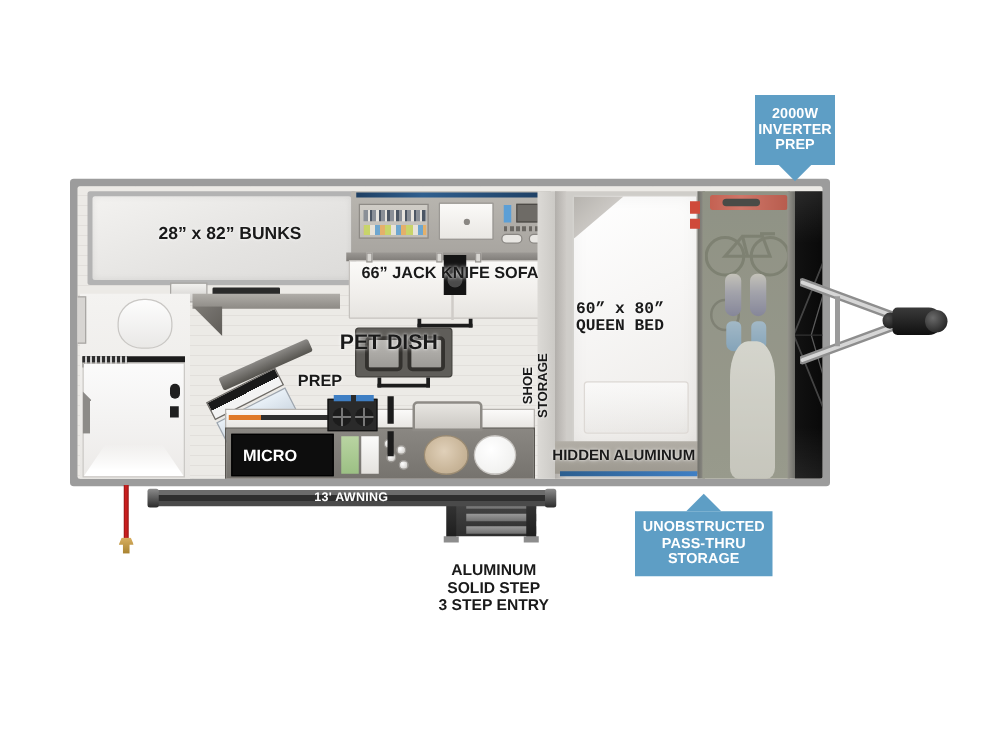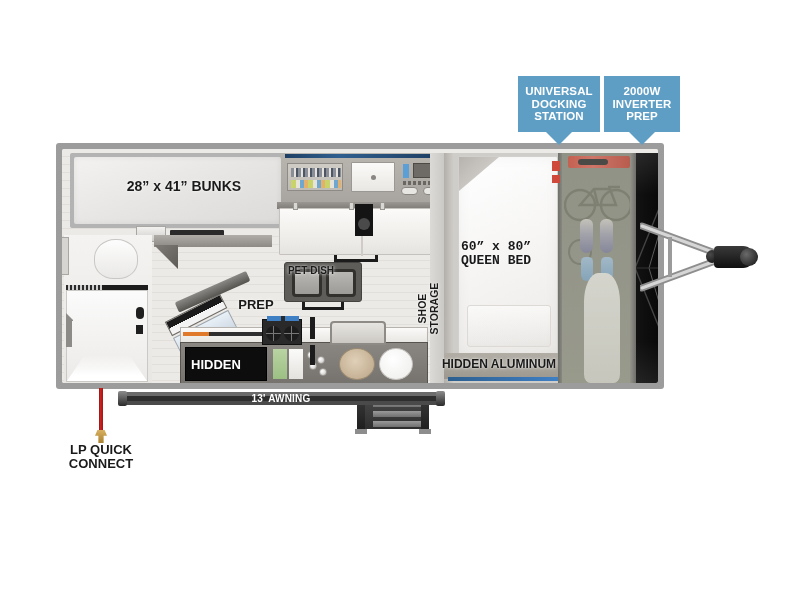--- a/index.html
+++ b/index.html
@@ -522,32 +522,32 @@
     clip-path: polygon(20% 0,80% 0,100% 45%,72% 45%,72% 100%,28% 100%,28% 45%,0 45%);
     z-index: 19;
   }
 </style>
 </head>
 <body>
 
 <div id="stage">
 
 
-  <div class="badge tail-down" id="cal-dock" style="left:518px;top:76px;width:82px;height:56px;font-size:11.5px;">
-    <span>UNIVERSAL
-DOCKING
-STATION</span>
-  </div>
-
-  <div class="badge tail-down" id="cal-inv" style="left:604px;top:76px;width:76px;height:56px;font-size:11.5px;">
+
+  <div class="badge tail-down" id="cal-inv" style="left:604px;top:76px;width:64px;height:56px;font-size:11.5px;">
     <span>2000W
 INVERTER
 PREP</span>
   </div>
 
+  <div class="badge tail-up" id="cal-pt" style="left:508px;top:409px;width:110px;height:52px;font-size:11.5px;">
+    <span>UNOBSTRUCTED
+PASS-THRU
+STORAGE</span>
+  </div>
 
   <div id="body-outer">
     <div id="body-inner">
       <div id="floor"></div>
 
       <div id="bunk-frame">
         <div id="bunk-mat"></div>
       </div>
       <div id="bunk-step"></div>
       <div id="bunk-ladder"></div>
@@ -699,35 +699,37 @@
     </div>
     <div class="step-leg" style="left:2px;"></div>
     <div class="step-leg" style="left:66px;"></div>
     <div class="step-foot" style="left:0;"></div>
     <div class="step-foot" style="left:64px;"></div>
   </div>
 
   <div id="lp-hose"></div>
   <div id="lp-fitting"></div>
 
-  <div class="plabel" style="left:108px;top:179px;width:152px;font-size:14px;">28” x 41” BUNKS</div>
-
-
-  <div class="plabel" style="left:268px;top:265px;width:86px;font-size:10px;">PET DISH</div>
+  <div class="plabel" style="left:108px;top:179px;width:152px;font-size:14px;">28” x 82” BUNKS</div>
+
+  <div class="plabel" style="left:280px;top:211px;width:160px;font-size:13px;">66” JACK KNIFE SOFA</div>
+
+  <div class="plabel" style="left:268px;top:265px;width:86px;font-size:17px;">PET DISH</div>
 
   <div class="plabel" style="left:224px;top:298px;width:64px;font-size:13px;">PREP</div>
 
-  <div class="plabel white" style="left:183px;top:358px;width:66px;font-size:13px;">HIDDEN</div>
+  <div class="plabel white" style="left:183px;top:358px;width:66px;font-size:13px;">MICRO</div>
 
   <div class="plabel" style="left:394px;top:297px;width:70px;font-size:10.5px;
               transform: rotate(-90deg); transform-origin: center center;">SHOE
 STORAGE</div>
 
   <div class="plabel" style="left:440px;top:240px;width:112px;font-size:13px;font-family:Liberation Mono, monospace;">60” x 80”
 QUEEN BED</div>
 
   <div class="plabel" style="left:440px;top:358px;width:118px;font-size:12px;">HIDDEN ALUMINUM</div>
 
-  <div class="plabel" style="left:52px;top:443px;width:98px;font-size:13px;">LP QUICK
-CONNECT</div>
-
+
+  <div class="plabel" style="left:340px;top:450px;width:110px;font-size:12.5px;">ALUMINUM
+SOLID STEP
+3 STEP ENTRY</div>
 
 </div>
 
 </body></html>

